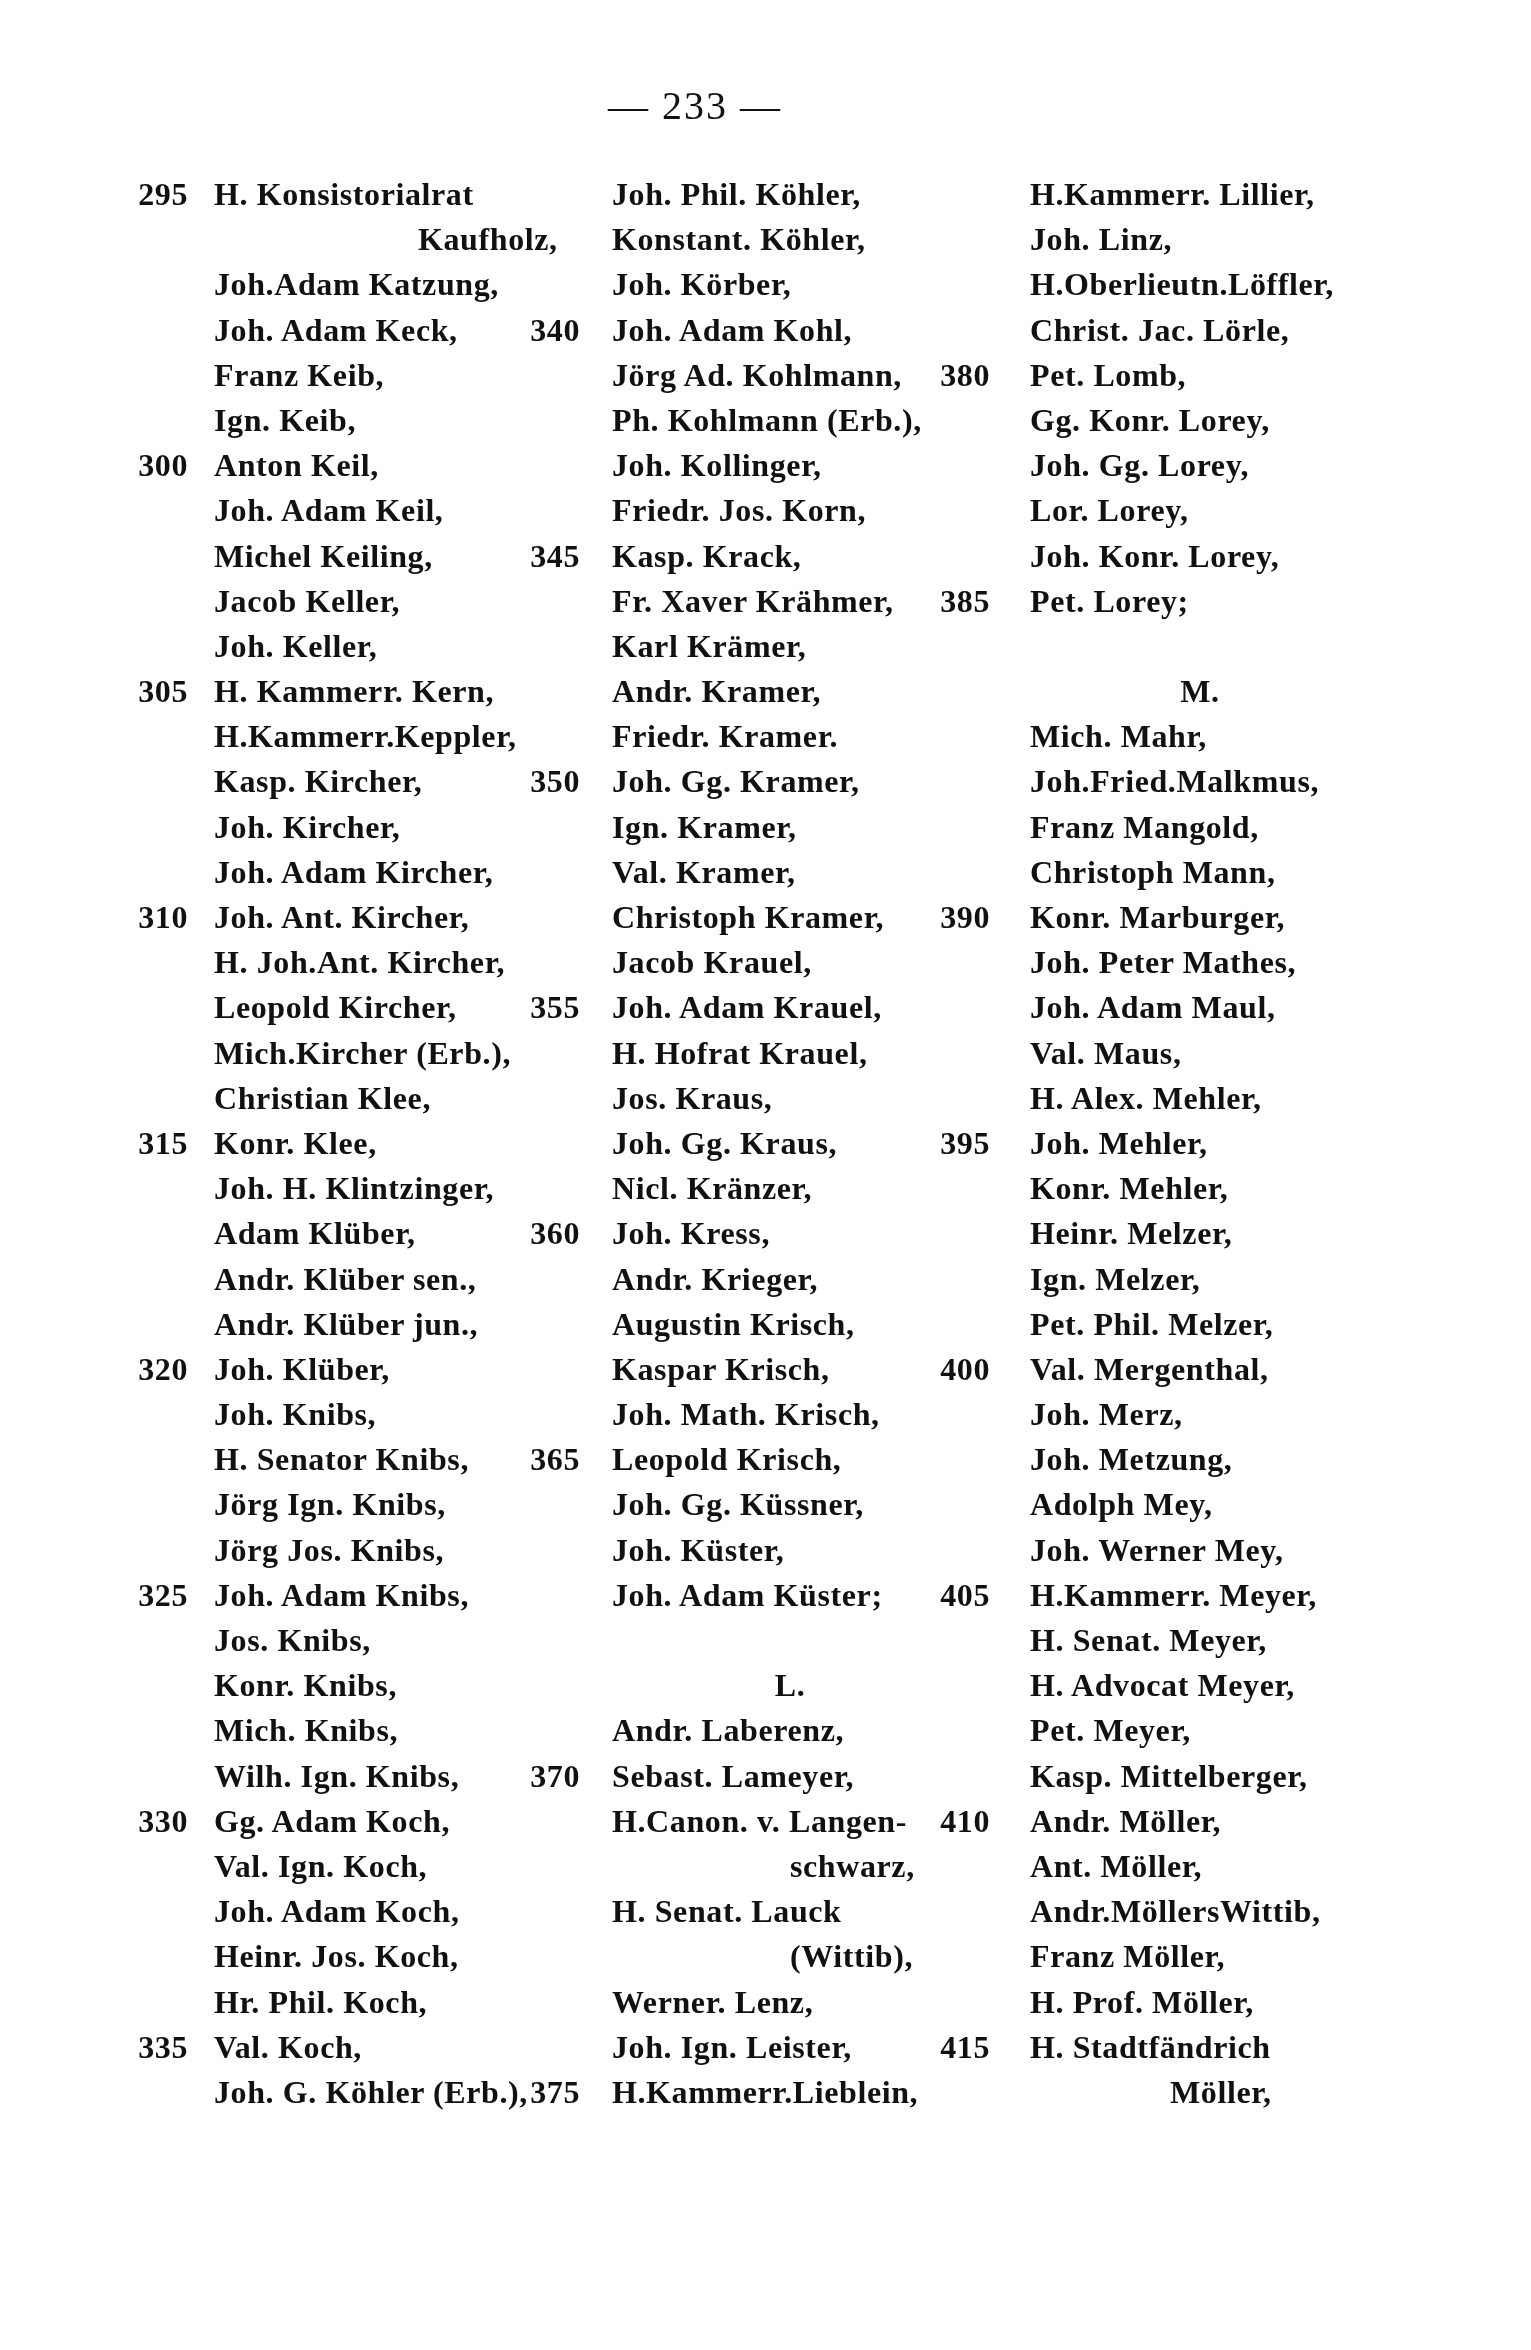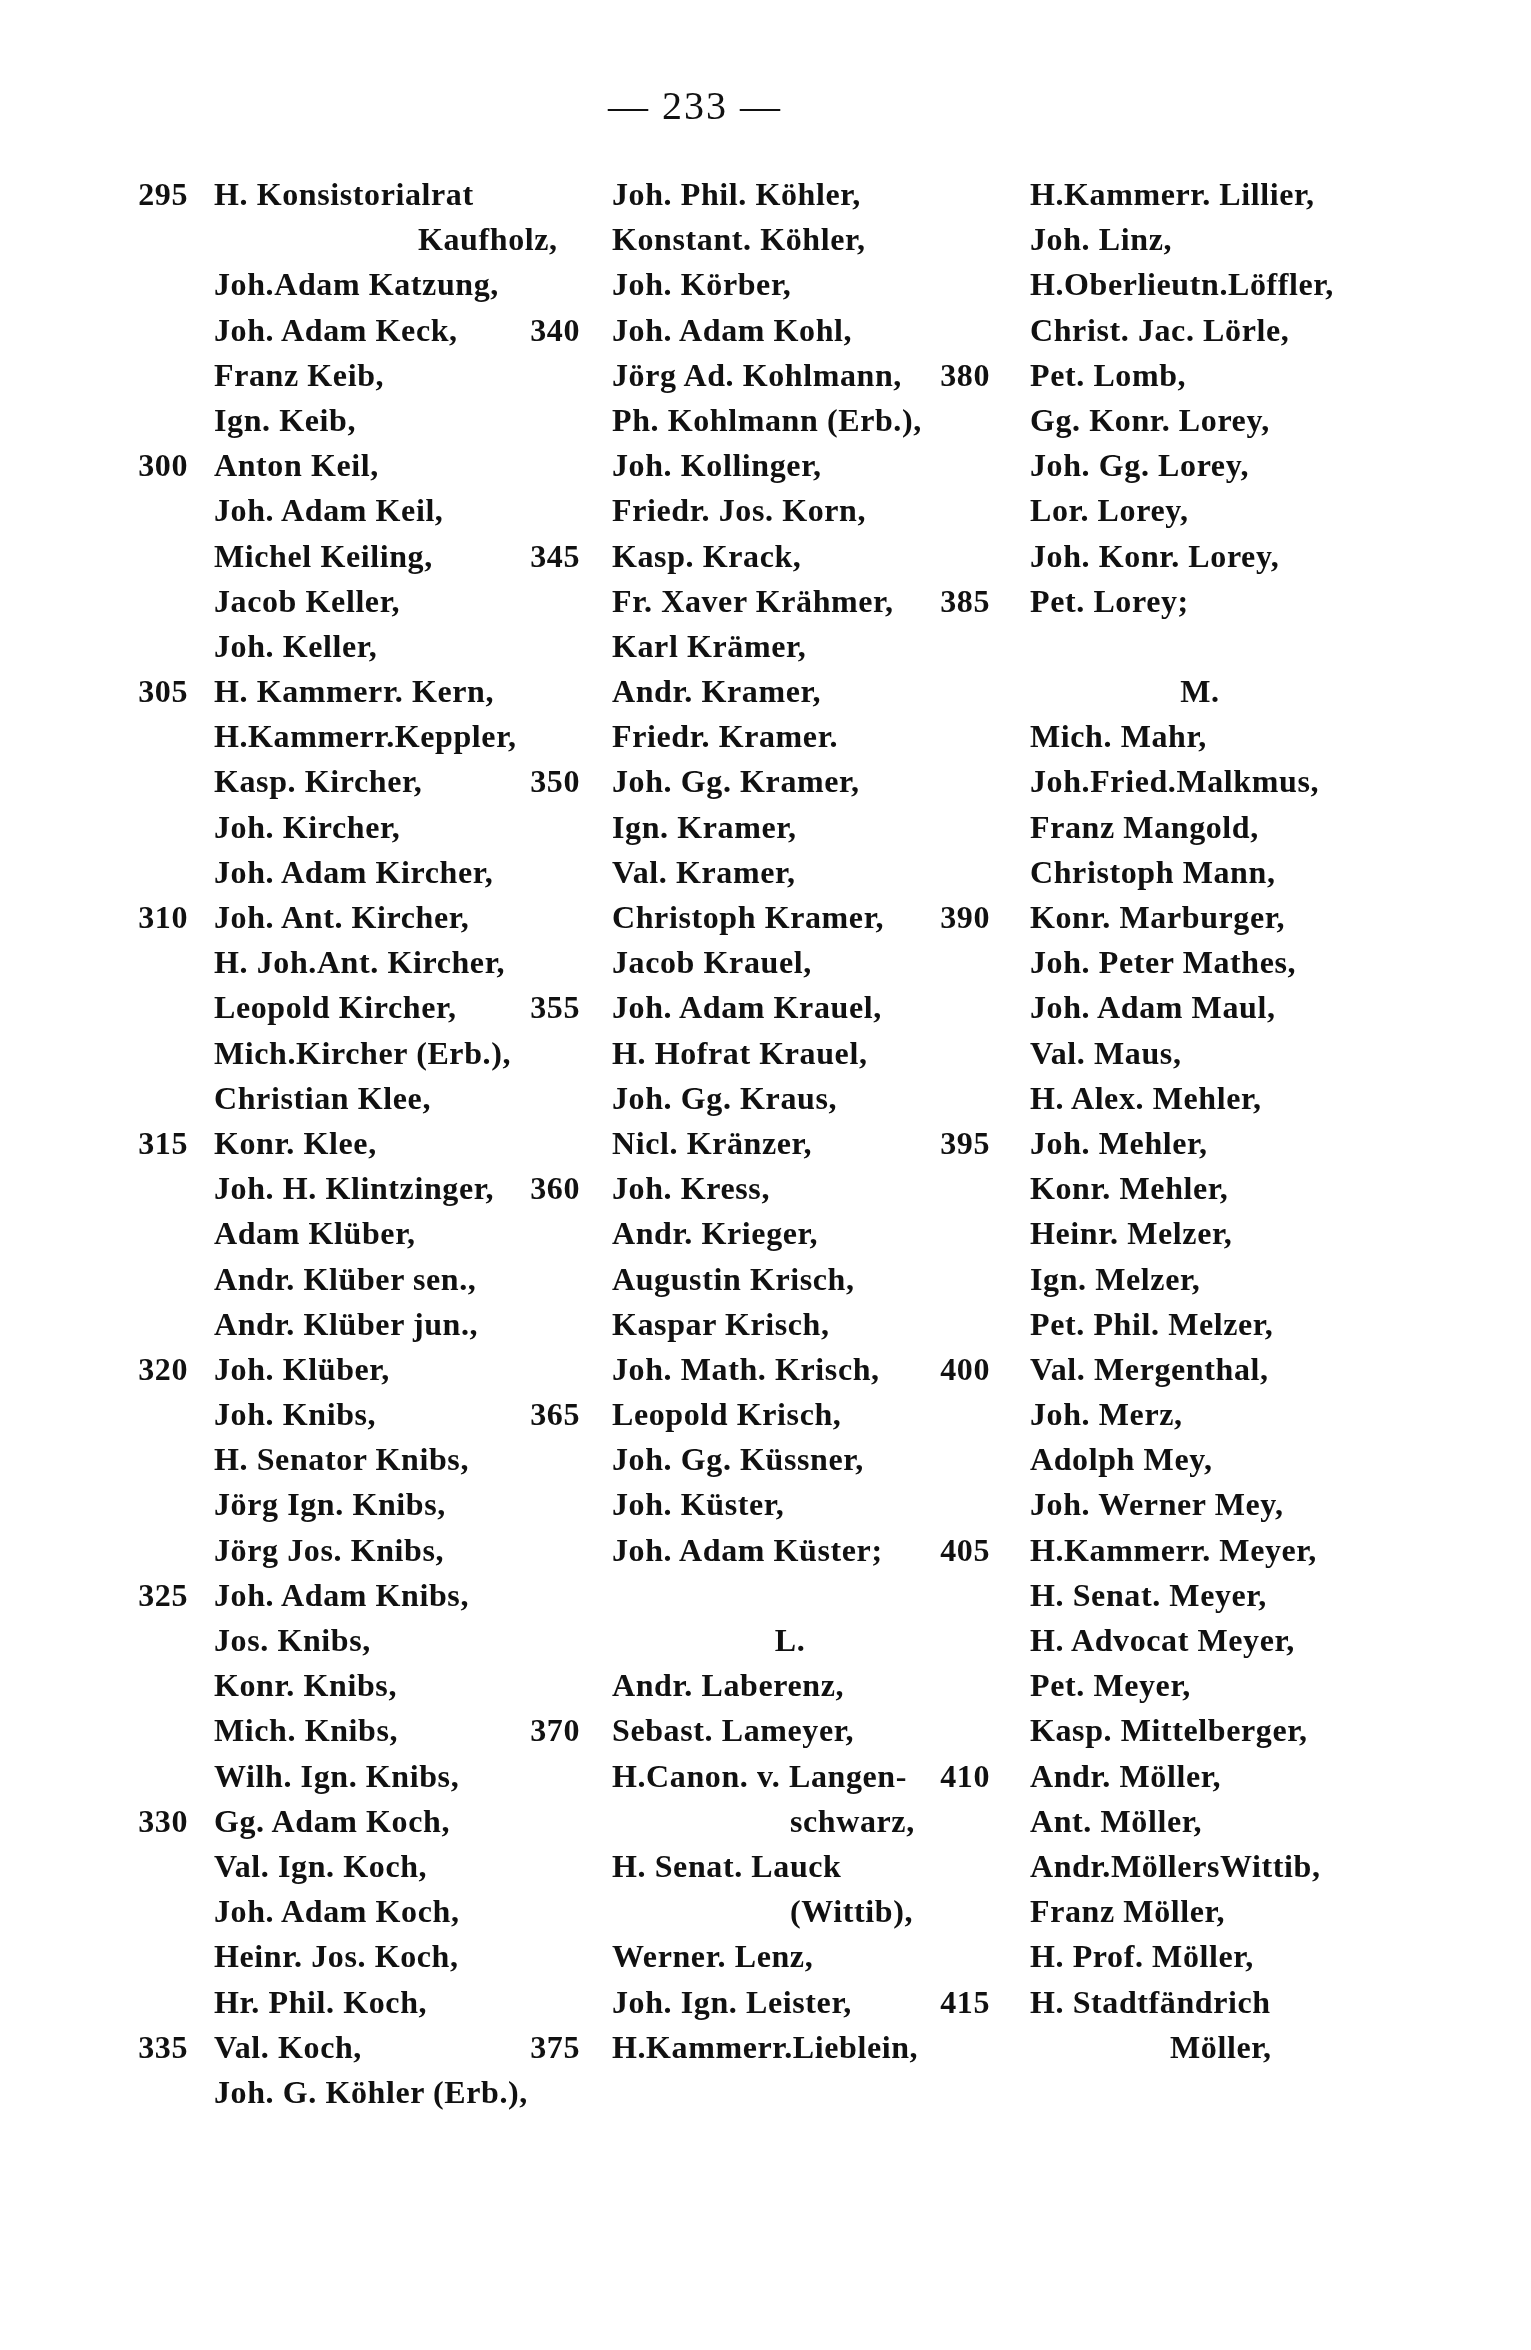--- a/index.html
+++ b/index.html
@@ -280,20 +280,24 @@
     <div class="line">
       <span class="num">355</span>
       <span class="txt">Joh. Adam Krauel,</span>
     </div>
     <div class="line">
       <span class="num"></span>
       <span class="txt">H. Hofrat Krauel,</span>
     </div>
     <div class="line">
       <span class="num"></span>
+      <span class="txt">Jos. Kraus,</span>
+    </div>
+    <div class="line">
+      <span class="num"></span>
       <span class="txt">Joh. Gg. Kraus,</span>
     </div>
     <div class="line">
       <span class="num"></span>
       <span class="txt">Nicl. Kränzer,</span>
     </div>
     <div class="line">
       <span class="num">360</span>
       <span class="txt">Joh. Kress,</span>
     </div>
@@ -479,20 +483,24 @@
       <span class="num"></span>
       <span class="txt">Pet. Phil. Melzer,</span>
     </div>
     <div class="line">
       <span class="num">400</span>
       <span class="txt">Val. Mergenthal,</span>
     </div>
     <div class="line">
       <span class="num"></span>
       <span class="txt">Joh. Merz,</span>
+    </div>
+    <div class="line">
+      <span class="num"></span>
+      <span class="txt">Joh. Metzung,</span>
     </div>
     <div class="line">
       <span class="num"></span>
       <span class="txt">Adolph Mey,</span>
     </div>
     <div class="line">
       <span class="num"></span>
       <span class="txt">Joh. Werner Mey,</span>
     </div>
     <div class="line">

